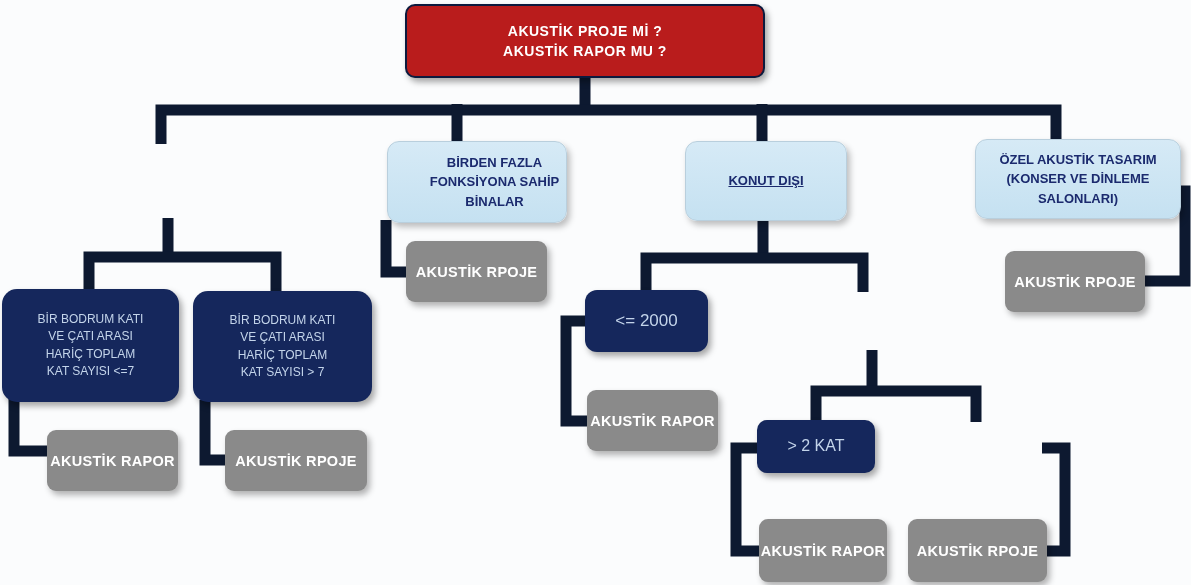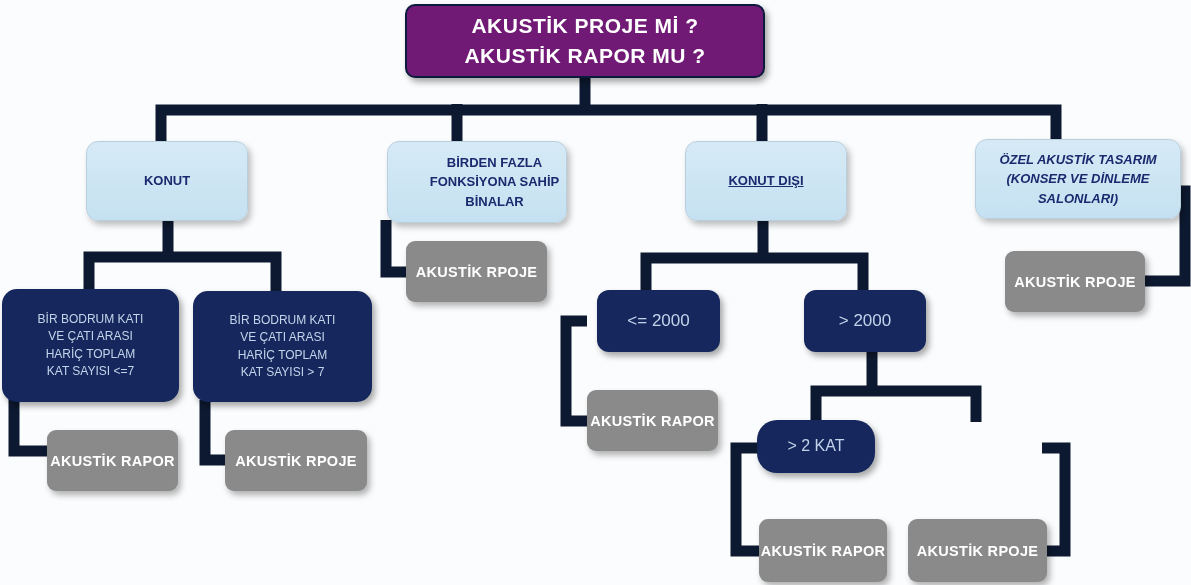--- a/index.html
+++ b/index.html
@@ -7,38 +7,38 @@
   .canvas{
     position:relative;width:1191px;height:585px;overflow:hidden;
     background:#fbfcfd;
   }
   svg.wires{position:absolute;left:0;top:0;z-index:0;}
   .node{
     position:absolute;z-index:1;display:flex;align-items:center;justify-content:center;
     text-align:center;box-sizing:border-box;white-space:pre-line;
   }
   .node.root{
-    background:#701a75;border:2px solid #0c1a3e;border-radius:10px;
-    color:#ffffff;font-size:21px;font-weight:bold;letter-spacing:.5px;line-height:1.45;
+    background:#b91c1c;border:2px solid #0c1a3e;border-radius:10px;
+    color:#ffffff;font-size:14px;font-weight:bold;letter-spacing:.5px;line-height:1.45;
     box-shadow:3px 4px 6px rgba(0,0,0,.35);
   }
   .node.light{
     background:linear-gradient(180deg,#d6eaf6 0%,#c5e1f1 100%);
     border:1px solid #b9cfdd;border-radius:12px;
     color:#1b2a6e;font-size:13px;font-weight:bold;line-height:1.5;
     box-shadow:3px 4px 6px rgba(0,0,0,.25);
   }
   .node.navy{
     background:#15275c;border-radius:15px;
     color:#c3d4ea;font-weight:400;line-height:1.42;
     box-shadow:3px 4px 6px rgba(0,0,0,.35);
   }
   .node.navy.big{font-size:12px;}
   .node.navy.mid{font-size:17px;border-radius:12px;}
-  .node.navy.small{font-size:16px;border-radius:20px;}
+  .node.navy.small{font-size:16px;border-radius:10px;}
   .node.gray{
     background:#8a8a8a;border-radius:9px;
     color:#ffffff;font-size:14.5px;font-weight:bold;letter-spacing:.3px;
     box-shadow:3px 4px 6px rgba(0,0,0,.3);
   }
 </style>
 </head>
 <body>
 
 <div class="canvas">
@@ -64,51 +64,49 @@
     <polyline points="816,422 816,391 976,391 976,422"></polyline>
     <polyline points="759,448 736,448 736,551 761,551"></polyline>
     <polyline points="1042,448 1065,448 1065,551 1044,551"></polyline>
 
     <polyline points="1176,191 1185,191 1185,281 1143,281"></polyline>
   </svg>
 
   <div class="node root" style="left:405px;top:4px;width:360px;height:74px;">AKUSTİK PROJE Mİ ?
 AKUSTİK RAPOR MU ?</div>
 
-  <div class="node light" style="left:86px;top:141px;width:162px;height:80px;">KONUT</div>
 
   <div class="node light" style="left:387px;top:141px;width:180px;height:82px;padding-left:35px;">BİRDEN FAZLA
 FONKSİYONA SAHİP
 BİNALAR</div>
 
   <div class="node light" style="left:685px;top:141px;width:162px;height:80px;text-decoration:underline;">KONUT DIŞI</div>
 
-  <div class="node light" style="left:975px;top:139px;width:206px;height:80px;font-style:italic;">ÖZEL AKUSTİK TASARIM
+  <div class="node light" style="left:975px;top:139px;width:206px;height:80px;">ÖZEL AKUSTİK TASARIM
 (KONSER VE DİNLEME
 SALONLARI)</div>
 
   <div class="node navy big" style="left:2px;top:289px;width:177px;height:113px;">BİR BODRUM KATI
 VE ÇATI ARASI
 HARİÇ TOPLAM
 KAT SAYISI &lt;=7</div>
 
   <div class="node navy big" style="left:193px;top:291px;width:179px;height:111px;">BİR BODRUM KATI
 VE ÇATI ARASI
 HARİÇ TOPLAM
 KAT SAYISI &gt; 7</div>
 
   <div class="node gray" style="left:47px;top:430px;width:131px;height:61px;">AKUSTİK RAPOR</div>
 
   <div class="node gray" style="left:225px;top:430px;width:142px;height:61px;">AKUSTİK RPOJE</div>
 
   <div class="node gray" style="left:406px;top:241px;width:141px;height:61px;">AKUSTİK RPOJE</div>
 
-  <div class="node navy mid" style="left:597px;top:290px;width:123px;height:62px;">&lt;= 2000</div>
+  <div class="node navy mid" style="left:585px;top:290px;width:123px;height:62px;">&lt;= 2000</div>
 
-  <div class="node navy mid" style="left:804px;top:290px;width:122px;height:62px;">&gt; 2000</div>
 
   <div class="node gray" style="left:587px;top:390px;width:131px;height:61px;">AKUSTİK RAPOR</div>
 
   <div class="node navy small" style="left:757px;top:420px;width:118px;height:53px;">&gt; 2 KAT</div>
 
 
   <div class="node gray" style="left:759px;top:519px;width:128px;height:63px;">AKUSTİK RAPOR</div>
 
   <div class="node gray" style="left:908px;top:519px;width:139px;height:63px;">AKUSTİK RPOJE</div>
 

